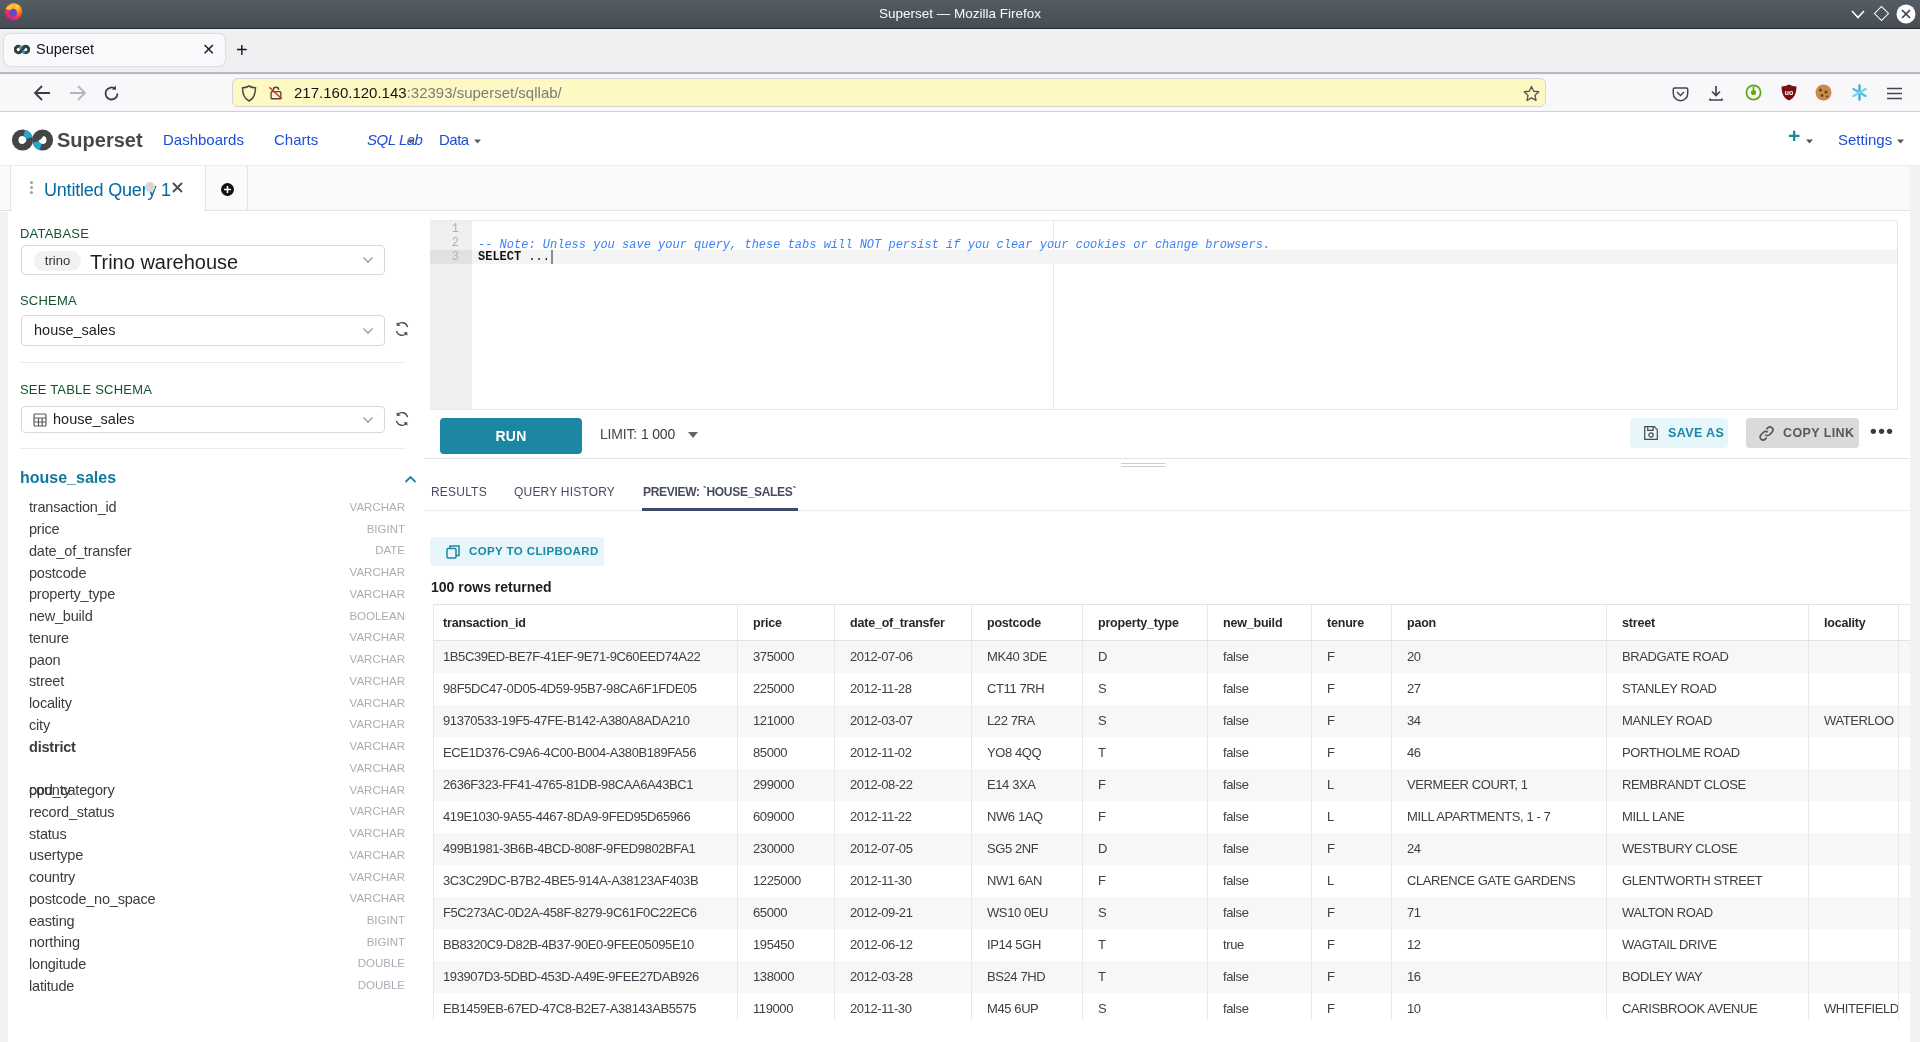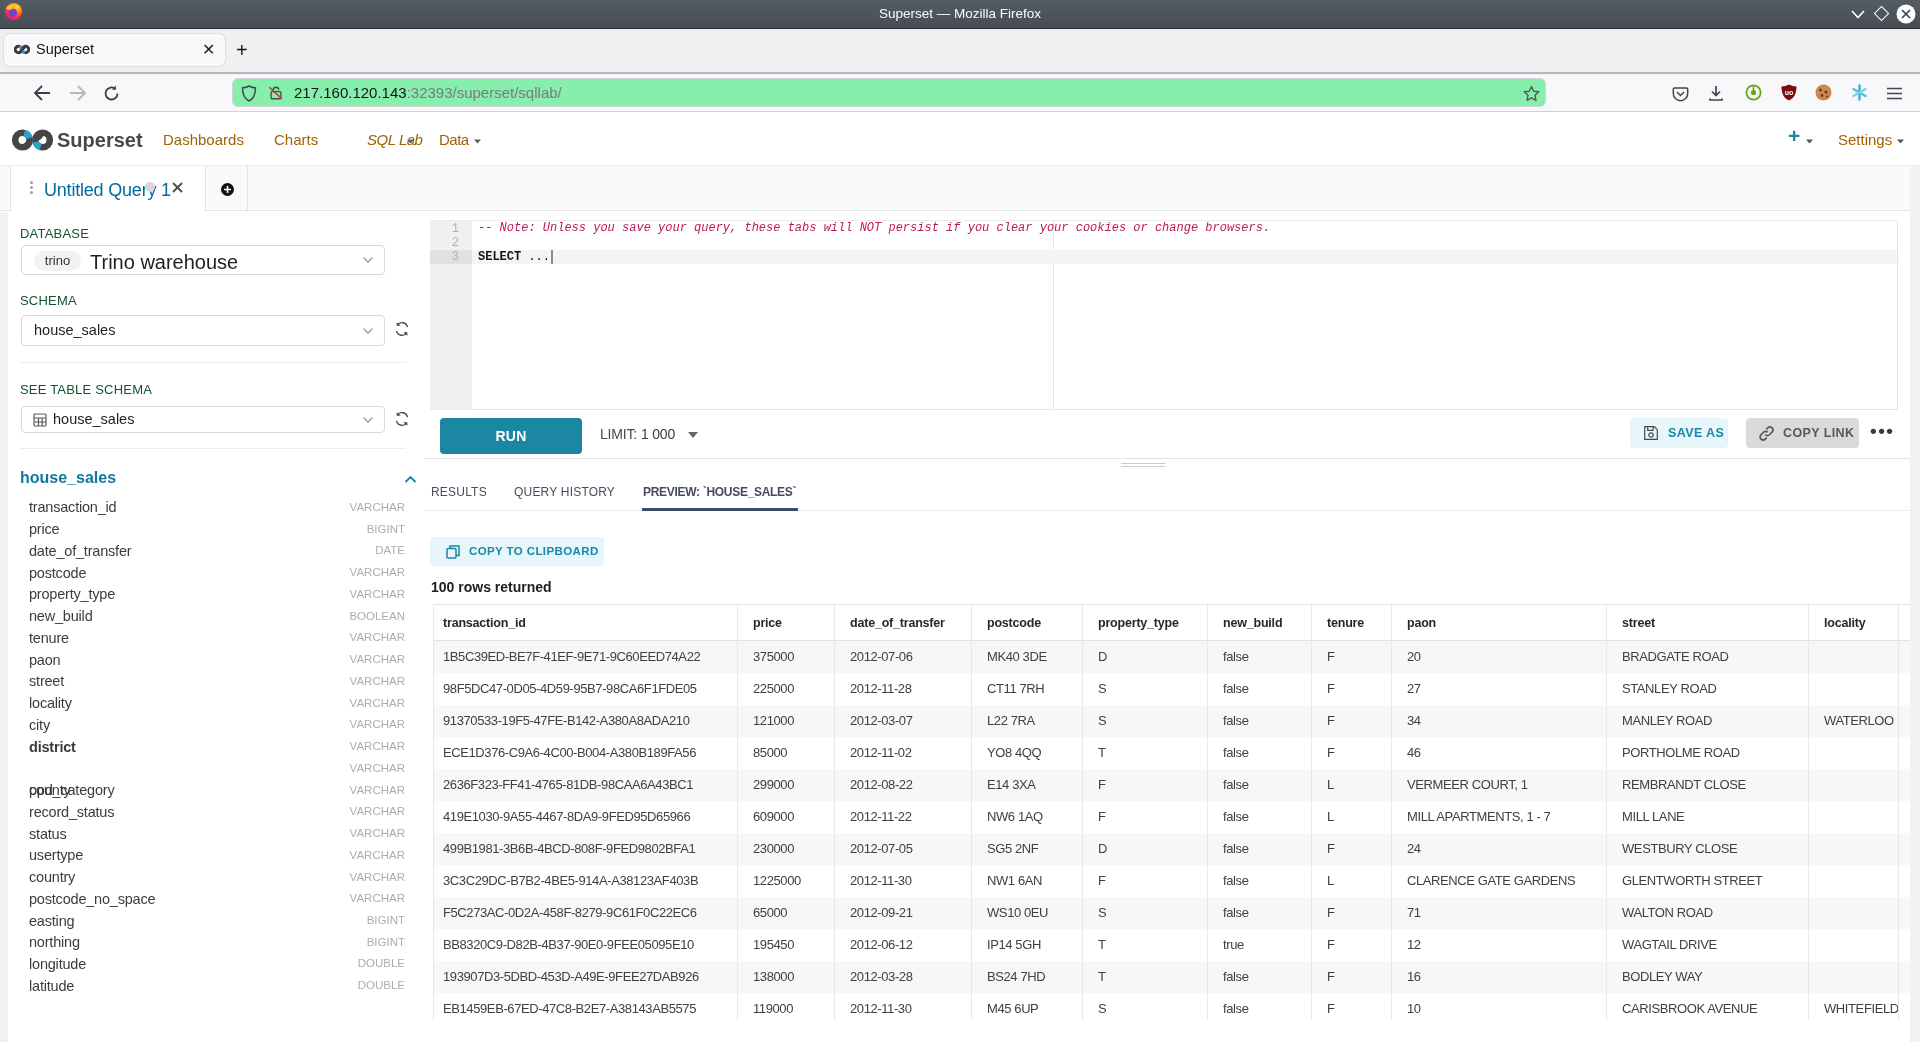--- a/index.html
+++ b/index.html
@@ -15,28 +15,28 @@
 #tabstrip { position:absolute; left:0; top:29px; width:1920px; height:46px; background:#eef0f2; }
 #tabstrip .sep { position:absolute; left:0; top:43px; width:100%; height:1.5px; background:#b6b9bb; }
 #btab { position:absolute; left:4px; top:5px; width:221px; height:32px; background:#f9f9fb;
   border-radius:6px; box-shadow:0 0 2px rgba(0,0,0,.25); }
 #btab .txt { position:absolute; left:32px; top:7px; font-size:14.5px; color:#15141a; }
 #btab .x { position:absolute; left:198px; top:6px; font-size:16px; color:#24222b; }
 #newtab { position:absolute; left:236px; top:10px; font-size:20px; font-weight:300; color:#15141a; }
 
 #urlrow { position:absolute; left:0; top:75px; width:1920px; height:37px; background:#f8f8fa;
   border-bottom:1px solid #d0d0d4; }
-#urlbox { position:absolute; left:232px; top:3px; width:1314px; height:29px; background:#86efac;
+#urlbox { position:absolute; left:232px; top:3px; width:1314px; height:29px; background:#fef9c3;
   border:1px solid #d4d4d8; border-radius:6px; }
 #urltext { position:absolute; left:61px; top:5px; font-size:15px; color:#14131a; }
 #urltext span { color:#7a7a82; }
 
 #snav { position:absolute; left:0; top:112px; width:1920px; height:54px; background:#fff;
   border-bottom:1px solid #ececec; }
-.navitem { position:absolute; top:19px; font-size:15px; color:#a16207; }
+.navitem { position:absolute; top:19px; font-size:15px; color:#1d4ed8; }
 
 #qtabs { position:absolute; left:0; top:166px; width:1920px; height:45px; background:#fafafa;
   border-bottom:1px solid #e3e3e3; }
 #qtab1 { position:absolute; left:10px; top:0px; width:196px; height:45px; background:#fff;
   border-left:1px solid #e3e3e3; border-right:1px solid #e3e3e3; }
 #qtabplus { position:absolute; left:206px; top:0; width:42px; height:45px; border-right:1px solid #e3e3e3; }
 
 #leftstrip { position:absolute; left:0; top:212px; width:8px; height:830px; background:#f1f1f1; }
 #scrollstrip { position:absolute; left:1910px; top:166px; width:10px; height:876px; background:#f1f2f4; }
 
@@ -340,21 +340,21 @@
 
 <div id="editor">
   <div id="gutter">
     <div style="position:absolute; left:0; top:29px; width:42px; height:14px; background:#e1e1e1;"></div>
     <div class="lnum" style="top:1px;">1</div>
     <div class="lnum" style="top:15px;">2</div>
     <div class="lnum" style="top:29px;">3</div>
   </div>
   <div id="ruler"></div>
   <div style="position:absolute; left:42px; top:29px; width:1425px; height:14px; background:#f4f4f4;"></div>
-  <div class="codeline" style="top:0; color:#be185d; font-style:italic;">-- Note: Unless you save your query, these tabs will NOT persist if you clear your cookies or change browsers.</div>
+  <div class="codeline" style="top:17px; color:#3b82f6; font-style:italic;">-- Note: Unless you save your query, these tabs will NOT persist if you clear your cookies or change browsers.</div>
   <div class="codeline" style="top:29px; color:#141414;"><b>SELECT</b> ...</div>
   <div style="position:absolute; left:121px; top:29px; width:2px; height:14px; background:#8c8c8c;"></div>
 </div>
 
 <div id="etoolbar">
   <div style="position:absolute; left:6px; top:0; width:1468px; height:1px; background:#e8e8e8;"></div>
   <div id="runbtn">RUN</div>
   <div style="position:absolute; left:176px; top:17px; font-size:14px; color:#484848; letter-spacing:-0.2px;">LIMIT:</div>
   <div style="position:absolute; left:217px; top:17px; font-size:14px; color:#3a3a3a; letter-spacing:-0.2px;">1 000</div>
   <svg class="abs" style="left:264px; top:23px;" width="10" height="6">

